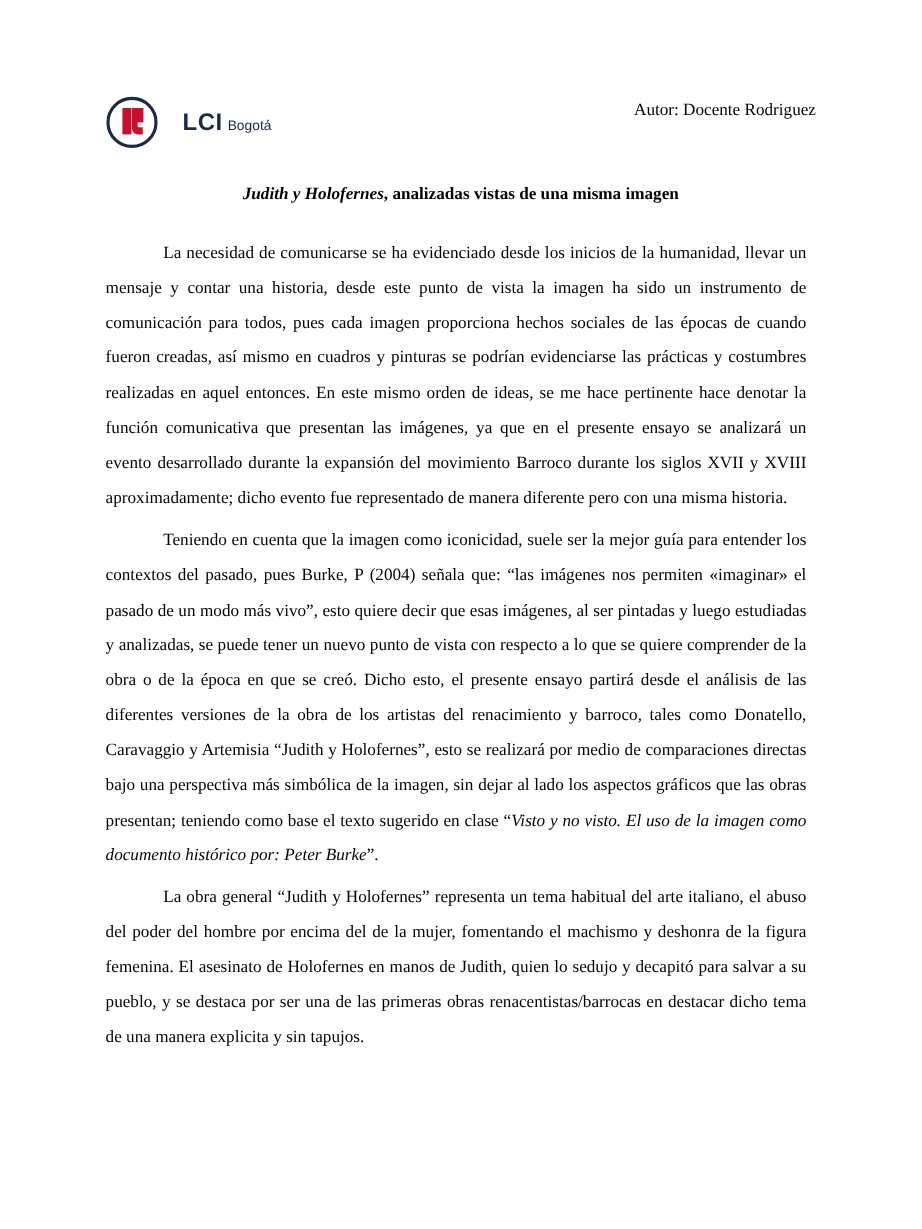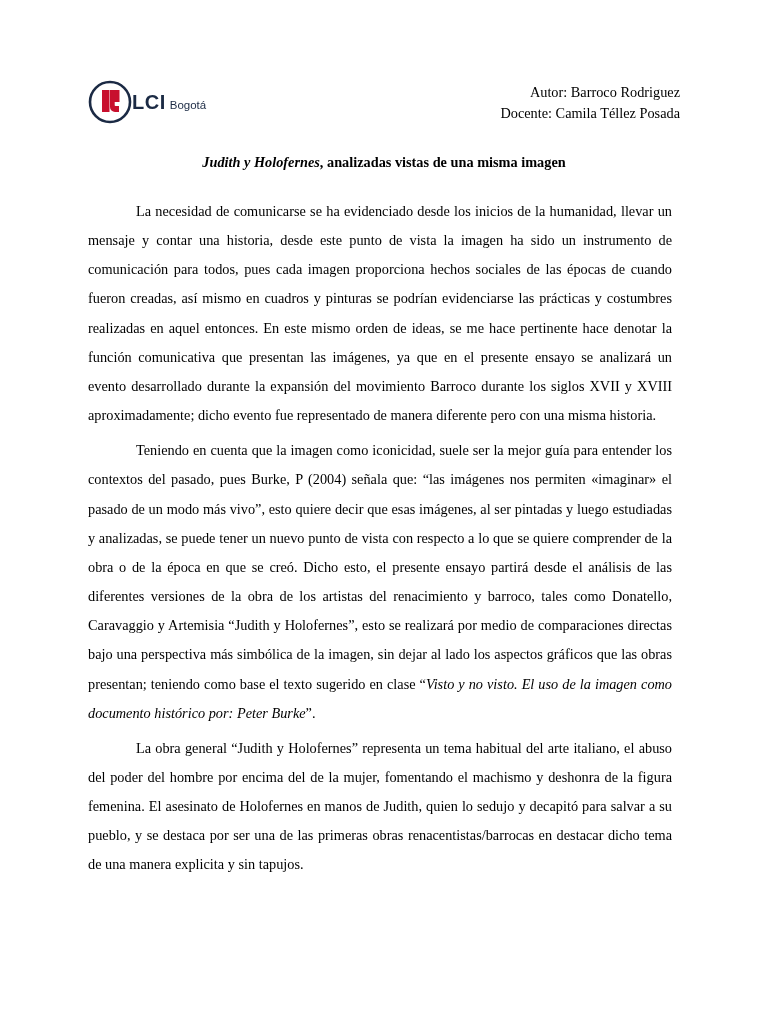--- a/index.html
+++ b/index.html
@@ -24,21 +24,21 @@
   }
   
   .header {
     display: flex;
     align-items: flex-start;
     justify-content: space-between;
   }
   .logo-block {
     display: flex;
     align-items: center;
-    gap: 0;
+    gap: 20px;
     padding-top: 2px;
   }
   .logo-mark {
     width: 44px;
     height: 44px;
     flex: 0 0 44px;
   }
   .logo-text {
     line-height: 1;
   }
@@ -106,22 +106,21 @@
           <rect x="26" y="10" width="5.5" height="12" fill="#c8102e"></rect>
         </svg>
       </span>
       <span class="logo-text">
         <span class="logo-title">LCI</span>
         <span class="logo-sub">Bogotá</span>
       </span>
     </div>
 
     <div class="meta-block">
-      <div>Autor: Barroco Rodriguez</div>
-      <div>Docente: Camila Téllez Posada</div>
+      <div>Autor: Docente Rodriguez</div>
     </div>
 
   </div>
 
   <div class="doc-title">
     <span class="it">Judith y Holofernes</span><span>, analizadas vistas de una misma imagen</span>
   </div>
 
   <div class="body-text">
     <p>La necesidad de comunicarse se ha evidenciado desde los inicios de la humanidad, llevar un mensaje y contar una historia, desde este punto de vista la imagen ha sido un instrumento de comunicación para todos, pues cada imagen proporciona hechos sociales de las épocas de cuando fueron creadas, así mismo en cuadros y pinturas se podrían evidenciarse las prácticas y costumbres realizadas en aquel entonces. En este mismo orden de ideas, se me hace pertinente hace denotar la función comunicativa que presentan las imágenes, ya que en el presente ensayo se analizará un evento desarrollado durante la expansión del movimiento Barroco durante los siglos XVII y XVIII aproximadamente; dicho evento fue representado de manera diferente pero con una misma historia.</p>

